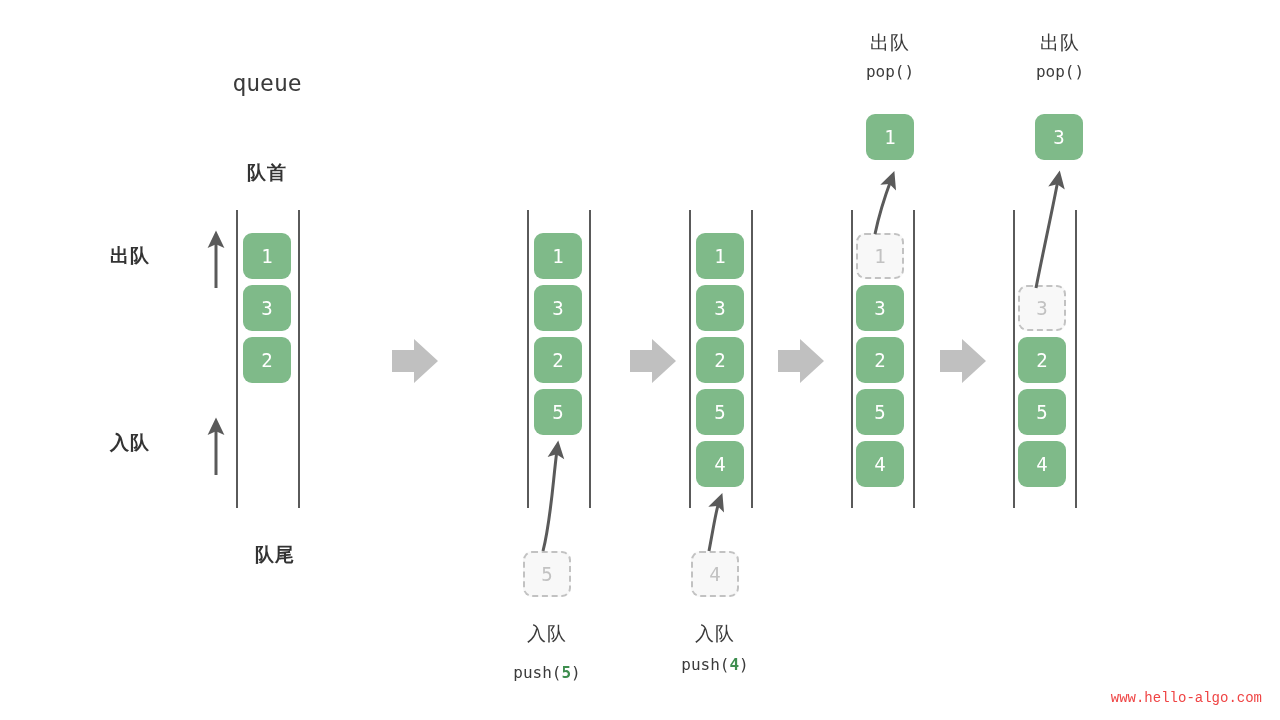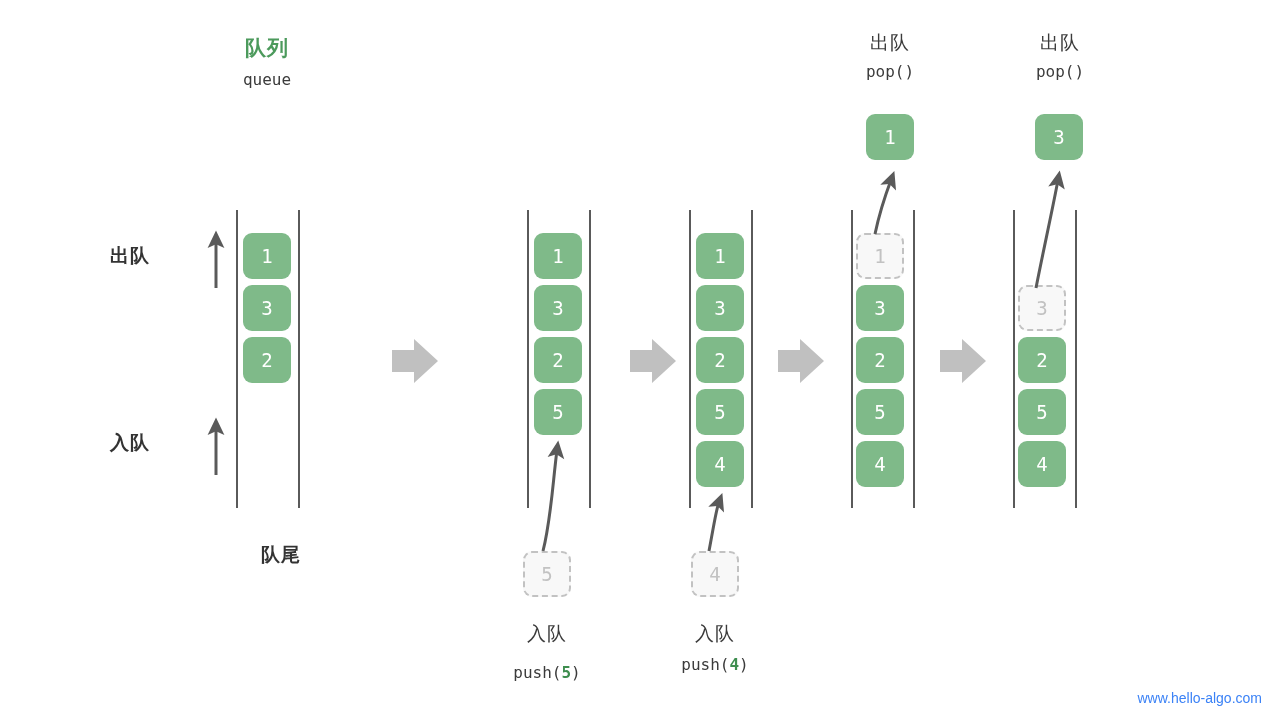--- a/index.html
+++ b/index.html
@@ -27,21 +27,21 @@
   .title-cn {
     font-size: 21px;
     font-weight: bold;
     color: #4c9a5c;
     text-align: center;
     white-space: nowrap;
     letter-spacing: 1px;
   }
   .title-en {
     font-family: "DejaVu Sans Mono", "Liberation Mono", monospace;
-    font-size: 16px;
+    font-size: 23px;
     color: #3b3b3b;
     text-align: center;
     white-space: nowrap;
   }
   .end-label {
     font-size: 19px;
     font-weight: bold;
     color: #333333;
     text-align: center;
     white-space: nowrap;
@@ -120,35 +120,35 @@
     left: 0; top: 0;
     width: 1280px; height: 720px;
     pointer-events: none;
   }
 
   
   .watermark {
     position: absolute;
     right: 18px;
     bottom: 14px;
-    font-family: Liberation Sans, sans-serif;
+    font-family: Liberation Mono, monospace;
     font-size: 14px;
-    color: #3b82f6;
+    color: #ef4444;
     white-space: nowrap;
   }
 </style>
 </head>
 <body>
 
 <div class="stage">
 
-  <div class="abs title-cn" style="left:192px; top:34px; width:150px;">队列</div>
   <div class="abs title-en" style="left:192px; top:70px; width:150px;">queue</div>
 
-  <div class="abs end-label" style="left:206px; top:542px; width:150px;">队尾</div>
+  <div class="abs end-label" style="left:192px; top:160px; width:150px;">队首</div>
+  <div class="abs end-label" style="left:200px; top:542px; width:150px;">队尾</div>
 
   <div class="abs side-label" style="left:60px; top:243px; width:90px;">出队</div>
   <div class="abs side-label" style="left:60px; top:430px; width:90px;">入队</div>
 
   <div class="abs op-cn" style="left:815px; top:30px; width:150px;">出队</div>
   <div class="abs op-code" style="left:815px; top:62px; width:150px;">pop()</div>
 
   <div class="abs op-cn" style="left:985px; top:30px; width:150px;">出队</div>
   <div class="abs op-code" style="left:985px; top:62px; width:150px;">pop()</div>
 

